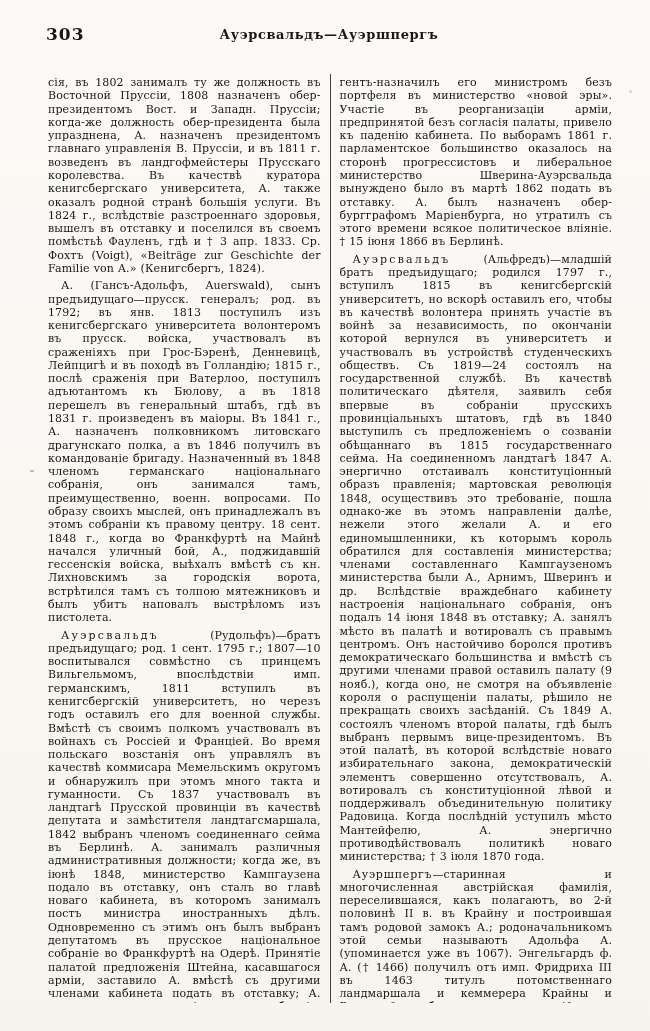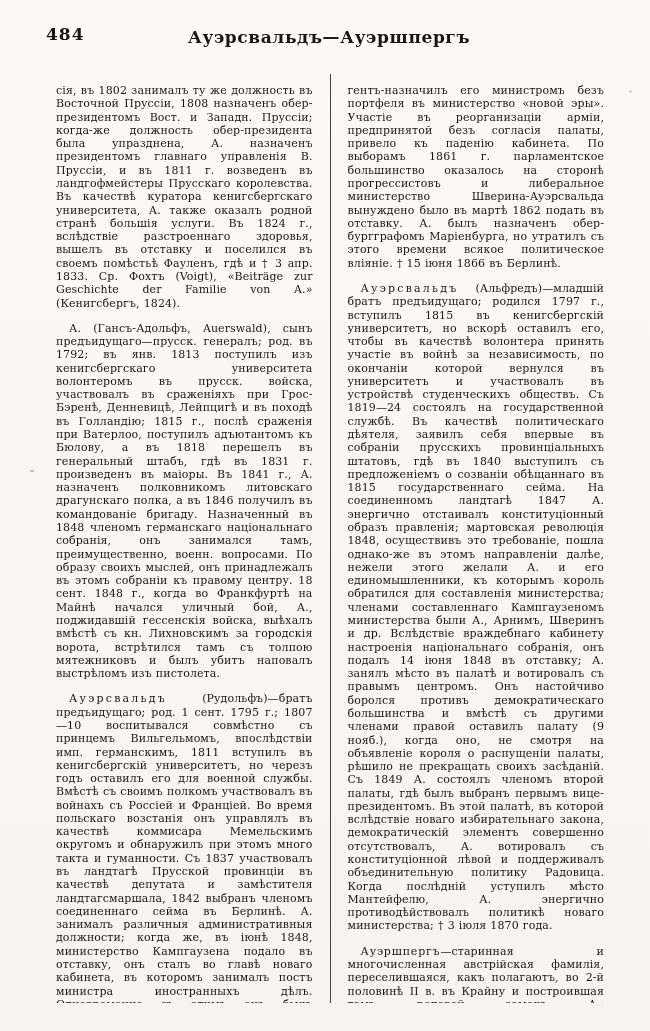--- a/index.html
+++ b/index.html
@@ -32,21 +32,21 @@
     font-weight: bold;
     letter-spacing: 1px;
   }
   .running-title {
     position: absolute;
     left: 0;
     right: 0;
     top: 3px;
     margin: 0;
     text-align: center;
-    font-size: 17px;
+    font-size: 13px;
     font-weight: bold;
     letter-spacing: 0.6px;
   }
   .columns {
     position: absolute;
     top: 72px;
     left: 44px;
     right: 34px;
     bottom: 28px;
     display: flex;
@@ -62,21 +62,21 @@
     word-spacing: 0.5px;
     overflow: hidden;
   }
   .col-divider {
     width: 0;
     border-left: 1.2px solid #43413d;
     margin: 2px 5px 0 5px;
     flex: 0 0 auto;
   }
   .column p {
-    margin: 12px;
+    margin: 4px;
     padding: 0;
   }
   .column p.indent {
     text-indent: 13px;
   }
   .lead-spaced {
     letter-spacing: 2.2px;
     padding-right: 1px;
   }
   .lead-bold {
@@ -102,21 +102,21 @@
     border-radius: 50%;
     background: #9a988f;
     opacity: .4;
   }
 </style>
 </head>
 <body>
 
 <div class="page">
   <div class="page-header">
-    <span class="page-number">484</span>
+    <span class="page-number">303</span>
     <h1 class="running-title">Ауэрсвальдъ—Ауэршпергъ</h1>
   </div>
 
   <div class="columns">
     <div class="column" id="col-left">
         <p class="">сія, въ 1802 занималъ ту же должность въ Восточной Пруссіи, 1808 назначенъ обер-президентомъ Вост. и Западн. Пруссіи; когда-же должность обер-президента была упразднена, А. назначенъ президентомъ главнаго управленія В. Пруссіи, и въ 1811 г. возведенъ въ ландгофмейстеры Прусскаго королевства. Въ качествѣ куратора кенигсбергскаго университета, А. также оказалъ родной странѣ большія услуги. Въ 1824 г., вслѣдствіе разстроеннаго здоровья, вышелъ въ отставку и поселился въ своемъ помѣстьѣ Фауленъ, гдѣ и † 3 апр. 1833. Ср. Фохтъ (Voigt), «Beiträge zur Geschichte der Familie von A.» (Кенигсбергъ, 1824).</p>
         <p class="indent">А. (Гансъ-Адольфъ, Auerswald), сынъ предъидущаго—прусск. генералъ; род. въ 1792; въ янв. 1813 поступилъ изъ кенигсбергскаго университета волонтеромъ въ прусск. войска, участвовалъ въ сраженіяхъ при Грос-Бэренѣ, Денневицѣ, Лейпцигѣ и въ походѣ въ Голландію; 1815 г., послѣ сраженія при Ватерлоо, поступилъ адъютантомъ къ Бюлову, а въ 1818 перешелъ въ генеральный штабъ, гдѣ въ 1831 г. произведенъ въ маіоры. Въ 1841 г., А. назначенъ полковникомъ литовскаго драгунскаго полка, а въ 1846 получилъ въ командованіе бригаду. Назначенный въ 1848 членомъ германскаго національнаго собранія, онъ занимался тамъ, преимущественно, военн. вопросами. По образу своихъ мыслей, онъ принадлежалъ въ этомъ собраніи къ правому центру. 18 сент. 1848 г., когда во Франкфуртѣ на Майнѣ начался уличный бой, А., поджидавшій гессенскія войска, выѣхалъ вмѣстѣ съ кн. Лихновскимъ за городскія ворота, встрѣтился тамъ съ толпою мятежниковъ и былъ убитъ наповалъ выстрѣломъ изъ пистолета.</p>
         <p class="indent"><span class="lead-spaced">Ауэрсвальдъ</span> (Рудольфъ)—братъ предъидущаго; род. 1 сент. 1795 г.; 1807—10 воспитывался совмѣстно съ принцемъ Вильгельмомъ, впослѣдствіи имп. германскимъ, 1811 вступилъ въ кенигсбергскій университетъ, но черезъ годъ оставилъ его для военной службы. Вмѣстѣ съ своимъ полкомъ участвовалъ въ войнахъ съ Россіей и Франціей. Во время польскаго возстанія онъ управлялъ въ качествѣ коммисара Мемельскимъ округомъ и обнаружилъ при этомъ много такта и гуманности. Съ 1837 участвовалъ въ ландтагѣ Прусской провинціи въ качествѣ депутата и замѣстителя ландтагсмаршала, 1842 выбранъ членомъ соединеннаго сейма въ Берлинѣ. А. занималъ различныя административныя должности; когда же, въ іюнѣ 1848, министерство Кампгаузена подало въ отставку, онъ сталъ во главѣ новаго кабинета, въ которомъ занималъ постъ министра иностранныхъ дѣлъ. Одновременно съ этимъ онъ былъ выбранъ депутатомъ въ прусское національное собраніе во Франкфуртѣ на Одерѣ. Принятіе палатой предложенія Штейна, касавшагося арміи, заставило А. вмѣстѣ съ другими членами кабинета подать въ отставку; А. сохранилъ, однако, званіе депутата собранія, въ которомъ вотировалъ вмѣстѣ съ правой. Въ 1849 А. выбранъ членомъ первой прусской палаты и въ сессію 1849 — 50 былъ ея президентомъ. Съ 1851 жилъ вдали отъ политической арены, на которую выступилъ вновь только въ 1858, когда принцъ-ре-</p>
       </div>
     <div class="col-divider"></div>

